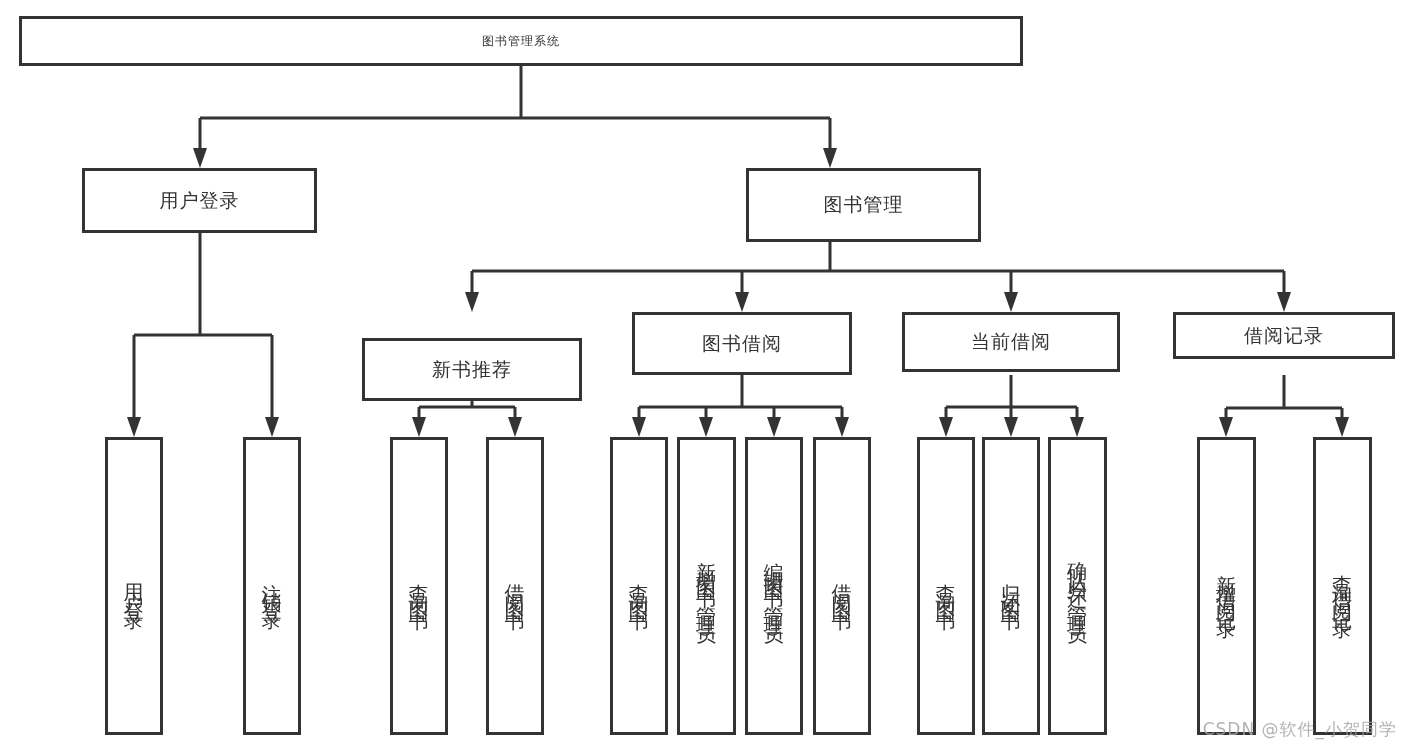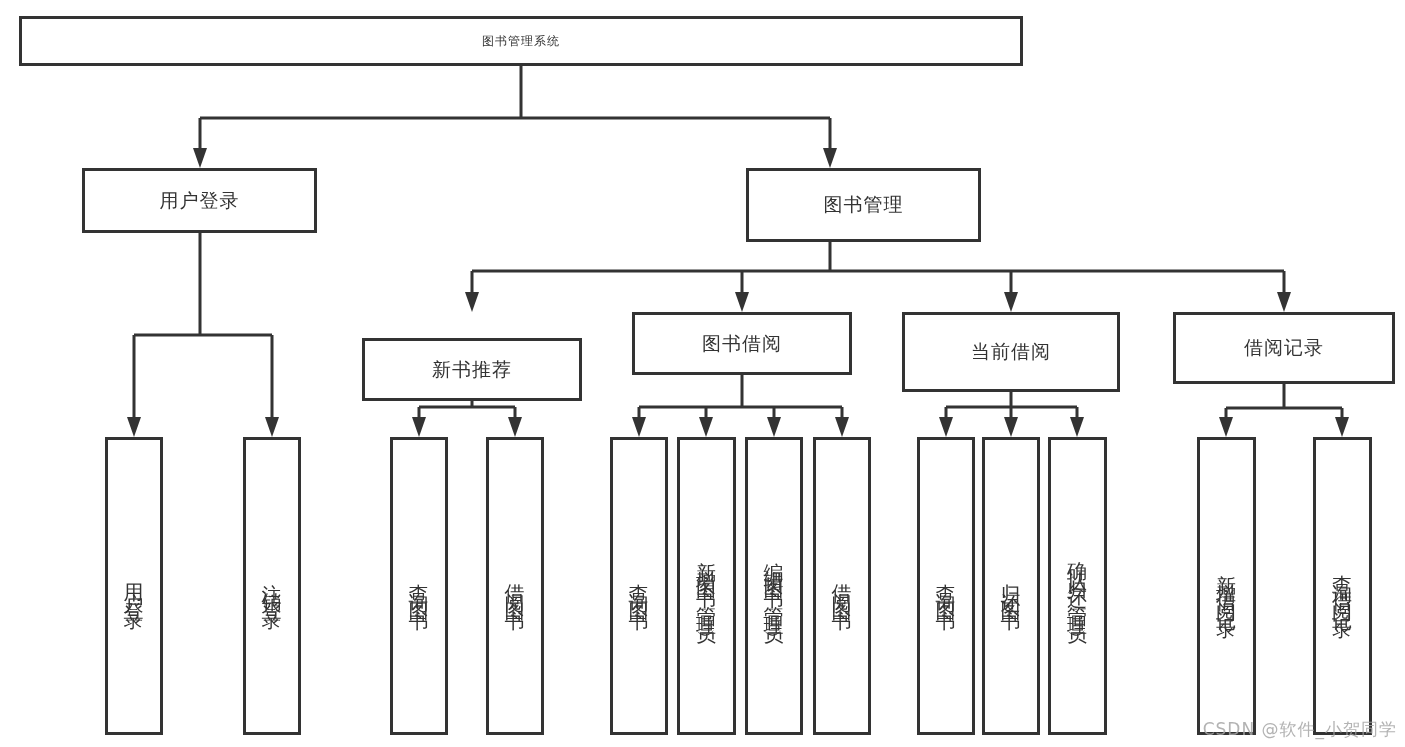--- a/index.html
+++ b/index.html
@@ -81,24 +81,24 @@
   <div class="node hbox" style="left:746px;top:168px;width:235px;height:74px;">
     <span>图书管理</span>
   </div>
 
   <div class="node hbox" style="left:362px;top:312px;width:220px;height:63px;margin-top:26px;">
     <span>新书推荐</span>
   </div>
   <div class="node hbox" style="left:632px;top:312px;width:220px;height:63px;">
     <span>图书借阅</span>
   </div>
-  <div class="node hbox" style="left:902px;top:312px;width:218px;height:80px;">
+  <div class="node hbox" style="left:902px;top:312px;width:218px;height:60px;">
     <span>当前借阅</span>
   </div>
-  <div class="node hbox" style="left:1173px;top:312px;width:222px;height:72px;">
+  <div class="node hbox" style="left:1173px;top:312px;width:222px;height:47px;">
     <span>借阅记录</span>
   </div>
 
   <div class="node vbox" style="left:105px;top:437px;width:58px;height:298px;">
     <span>用户登录</span>
   </div>
   <div class="node vbox" style="left:243px;top:437px;width:58px;height:298px;">
     <span>注销登录</span>
   </div>
 

